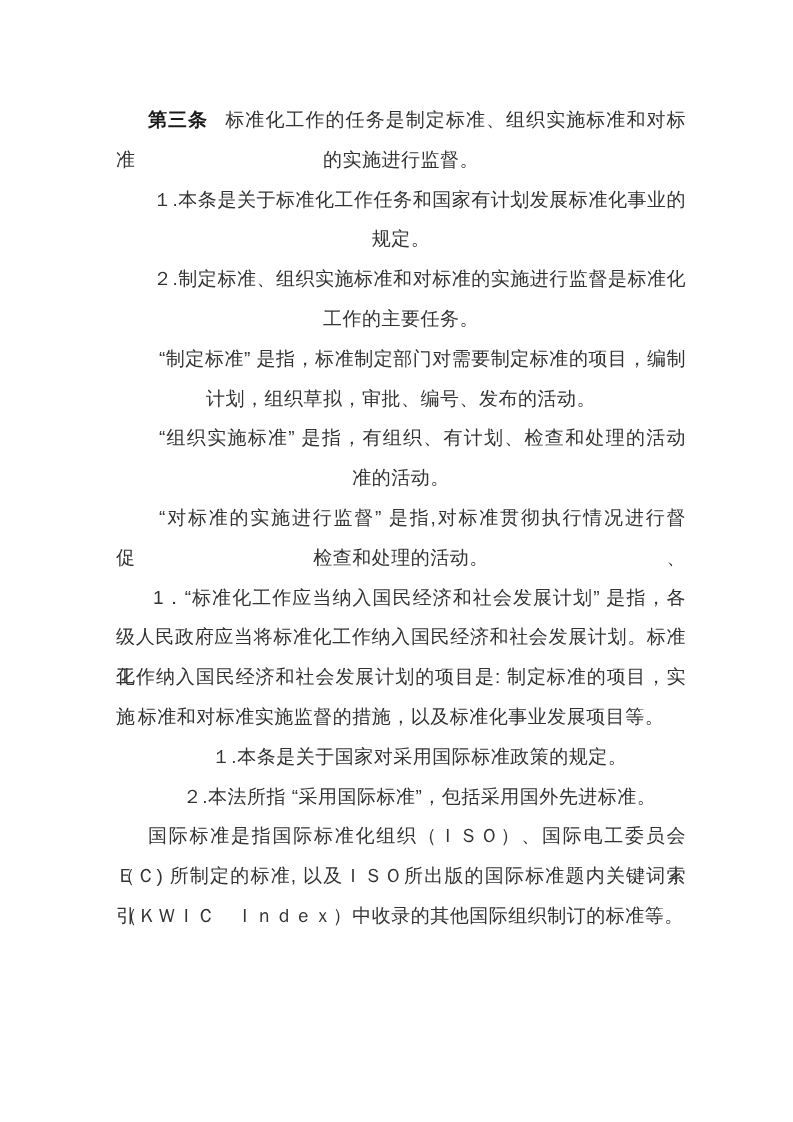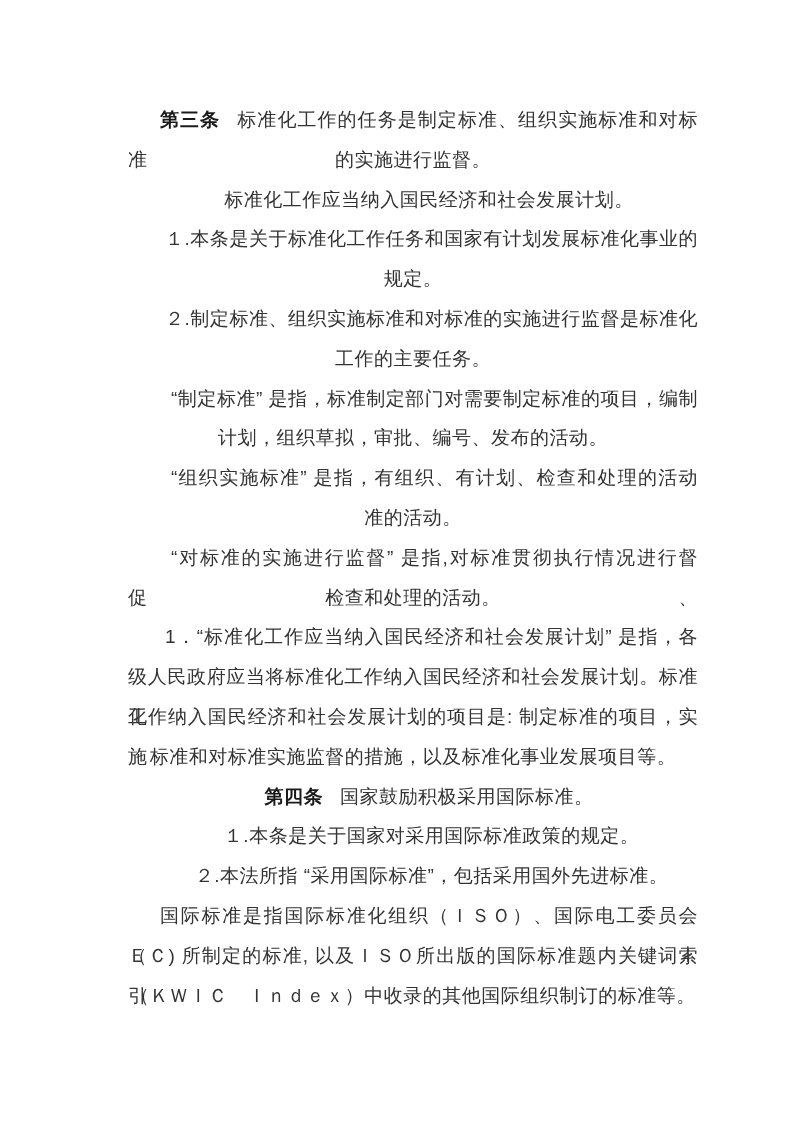--- a/index.html
+++ b/index.html
@@ -9,21 +9,21 @@
     font-family: "Liberation Sans", "DejaVu Sans", sans-serif;
   }
   .page {
     position: relative;
     width: 793px; height: 1122px;
     background: #ffffff;
     overflow: hidden;
   }
   .doc {
     position: absolute;
-    left: 128px; top: 100px;
+    left: 116px; top: 100px;
     width: 570px;
     font-size: 19px;
     color: #333333;
     letter-spacing: 0.5px;
   }
   .ln {
     height: 39.8px;
     line-height: 39.8px;
     white-space: normal;
     overflow: visible;
@@ -48,21 +48,20 @@
 </head>
 <body>
 
 <div class="page">
   <div class="doc">
 
     <div class="ln ind full"><span class="kw">第三条</span><span>标准化工作的任务是制定标准、组织实施标准和对标准</span></div>
 
     <div class="ln"><span>的实施进行监督。</span></div>
 
-    <div class="ln ind"><span>标准化工作应当纳入国民经济和社会发展计划。</span></div>
 
     <div class="ln indn full"><span>１.本条是关于标准化工作任务和国家有计划发展标准化事业的</span></div>
 
     <div class="ln"><span>规定。</span></div>
 
     <div class="ln indn full"><span>２.制定标准、组织实施标准和对标准的实施进行监督是标准化</span></div>
 
     <div class="ln"><span>工作的主要任务。</span></div>
 
     <div class="ln indq full"><span>“制定标准” 是指，标准制定部门对需要制定标准的项目，编制</span></div>
@@ -78,21 +77,20 @@
     <div class="ln"><span>检查和处理的活动。</span></div>
 
     <div class="ln indn full"><span>1．“标准化工作应当纳入国民经济和社会发展计划” 是指，各</span></div>
 
     <div class="ln full"><span>级人民政府应当将标准化工作纳入国民经济和社会发展计划。标准化</span></div>
 
     <div class="ln full"><span>工作纳入国民经济和社会发展计划的项目是: 制定标准的项目，实施</span></div>
 
     <div class="ln"><span>标准和对标准实施监督的措施，以及标准化事业发展项目等。</span></div>
 
-    <div class="ln ind"><span class="kw">第四条</span><span>国家鼓励积极采用国际标准。</span></div>
 
     <div class="ln indn"><span>１.本条是关于国家对采用国际标准政策的规定。</span></div>
 
     <div class="ln indn"><span>２.本法所指 “采用国际标准”，包括采用国外先进标准。</span></div>
 
     <div class="ln ind full"><span>国际标准是指国际标准化组织（ＩＳＯ）、国际电工委员会（Ｉ</span></div>
 
     <div class="ln full"><span>ＥＣ) 所制定的标准, 以及ＩＳＯ所出版的国际标准题内关键词索引</span></div>
 
     <div class="ln"><span>（ＫＷＩＣ　Ｉｎｄｅｘ）中收录的其他国际组织制订的标准等。</span></div>

